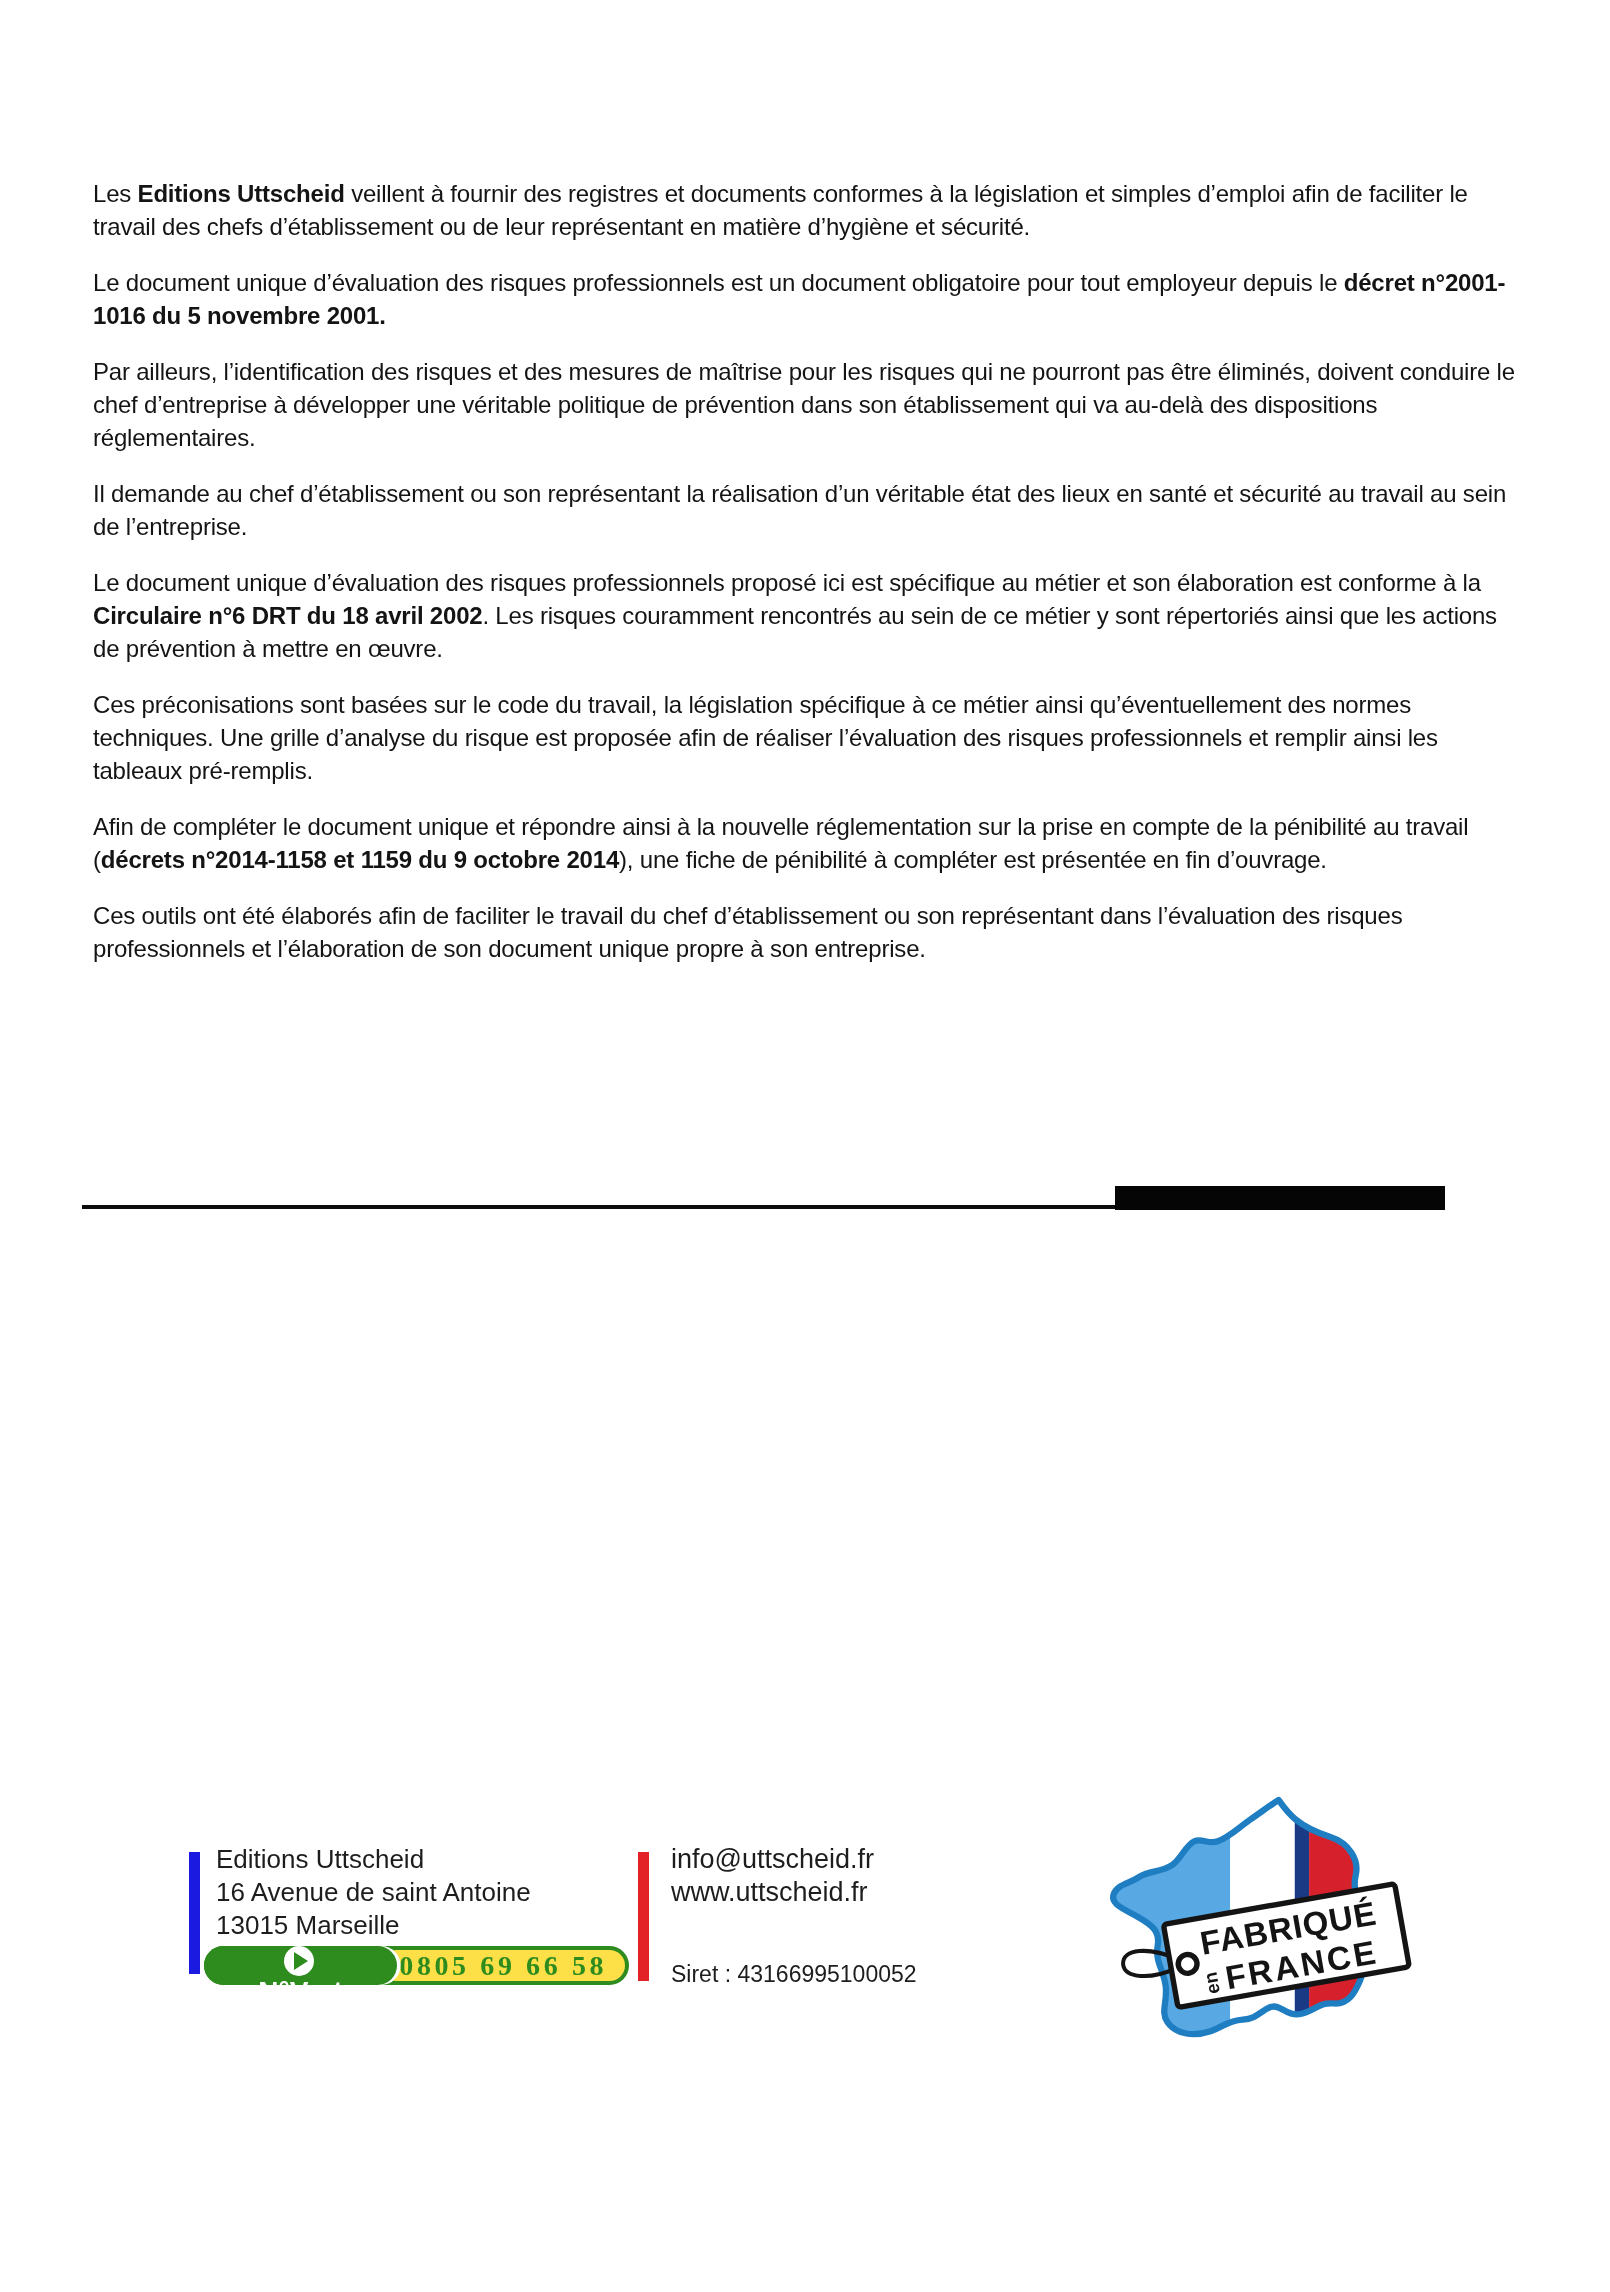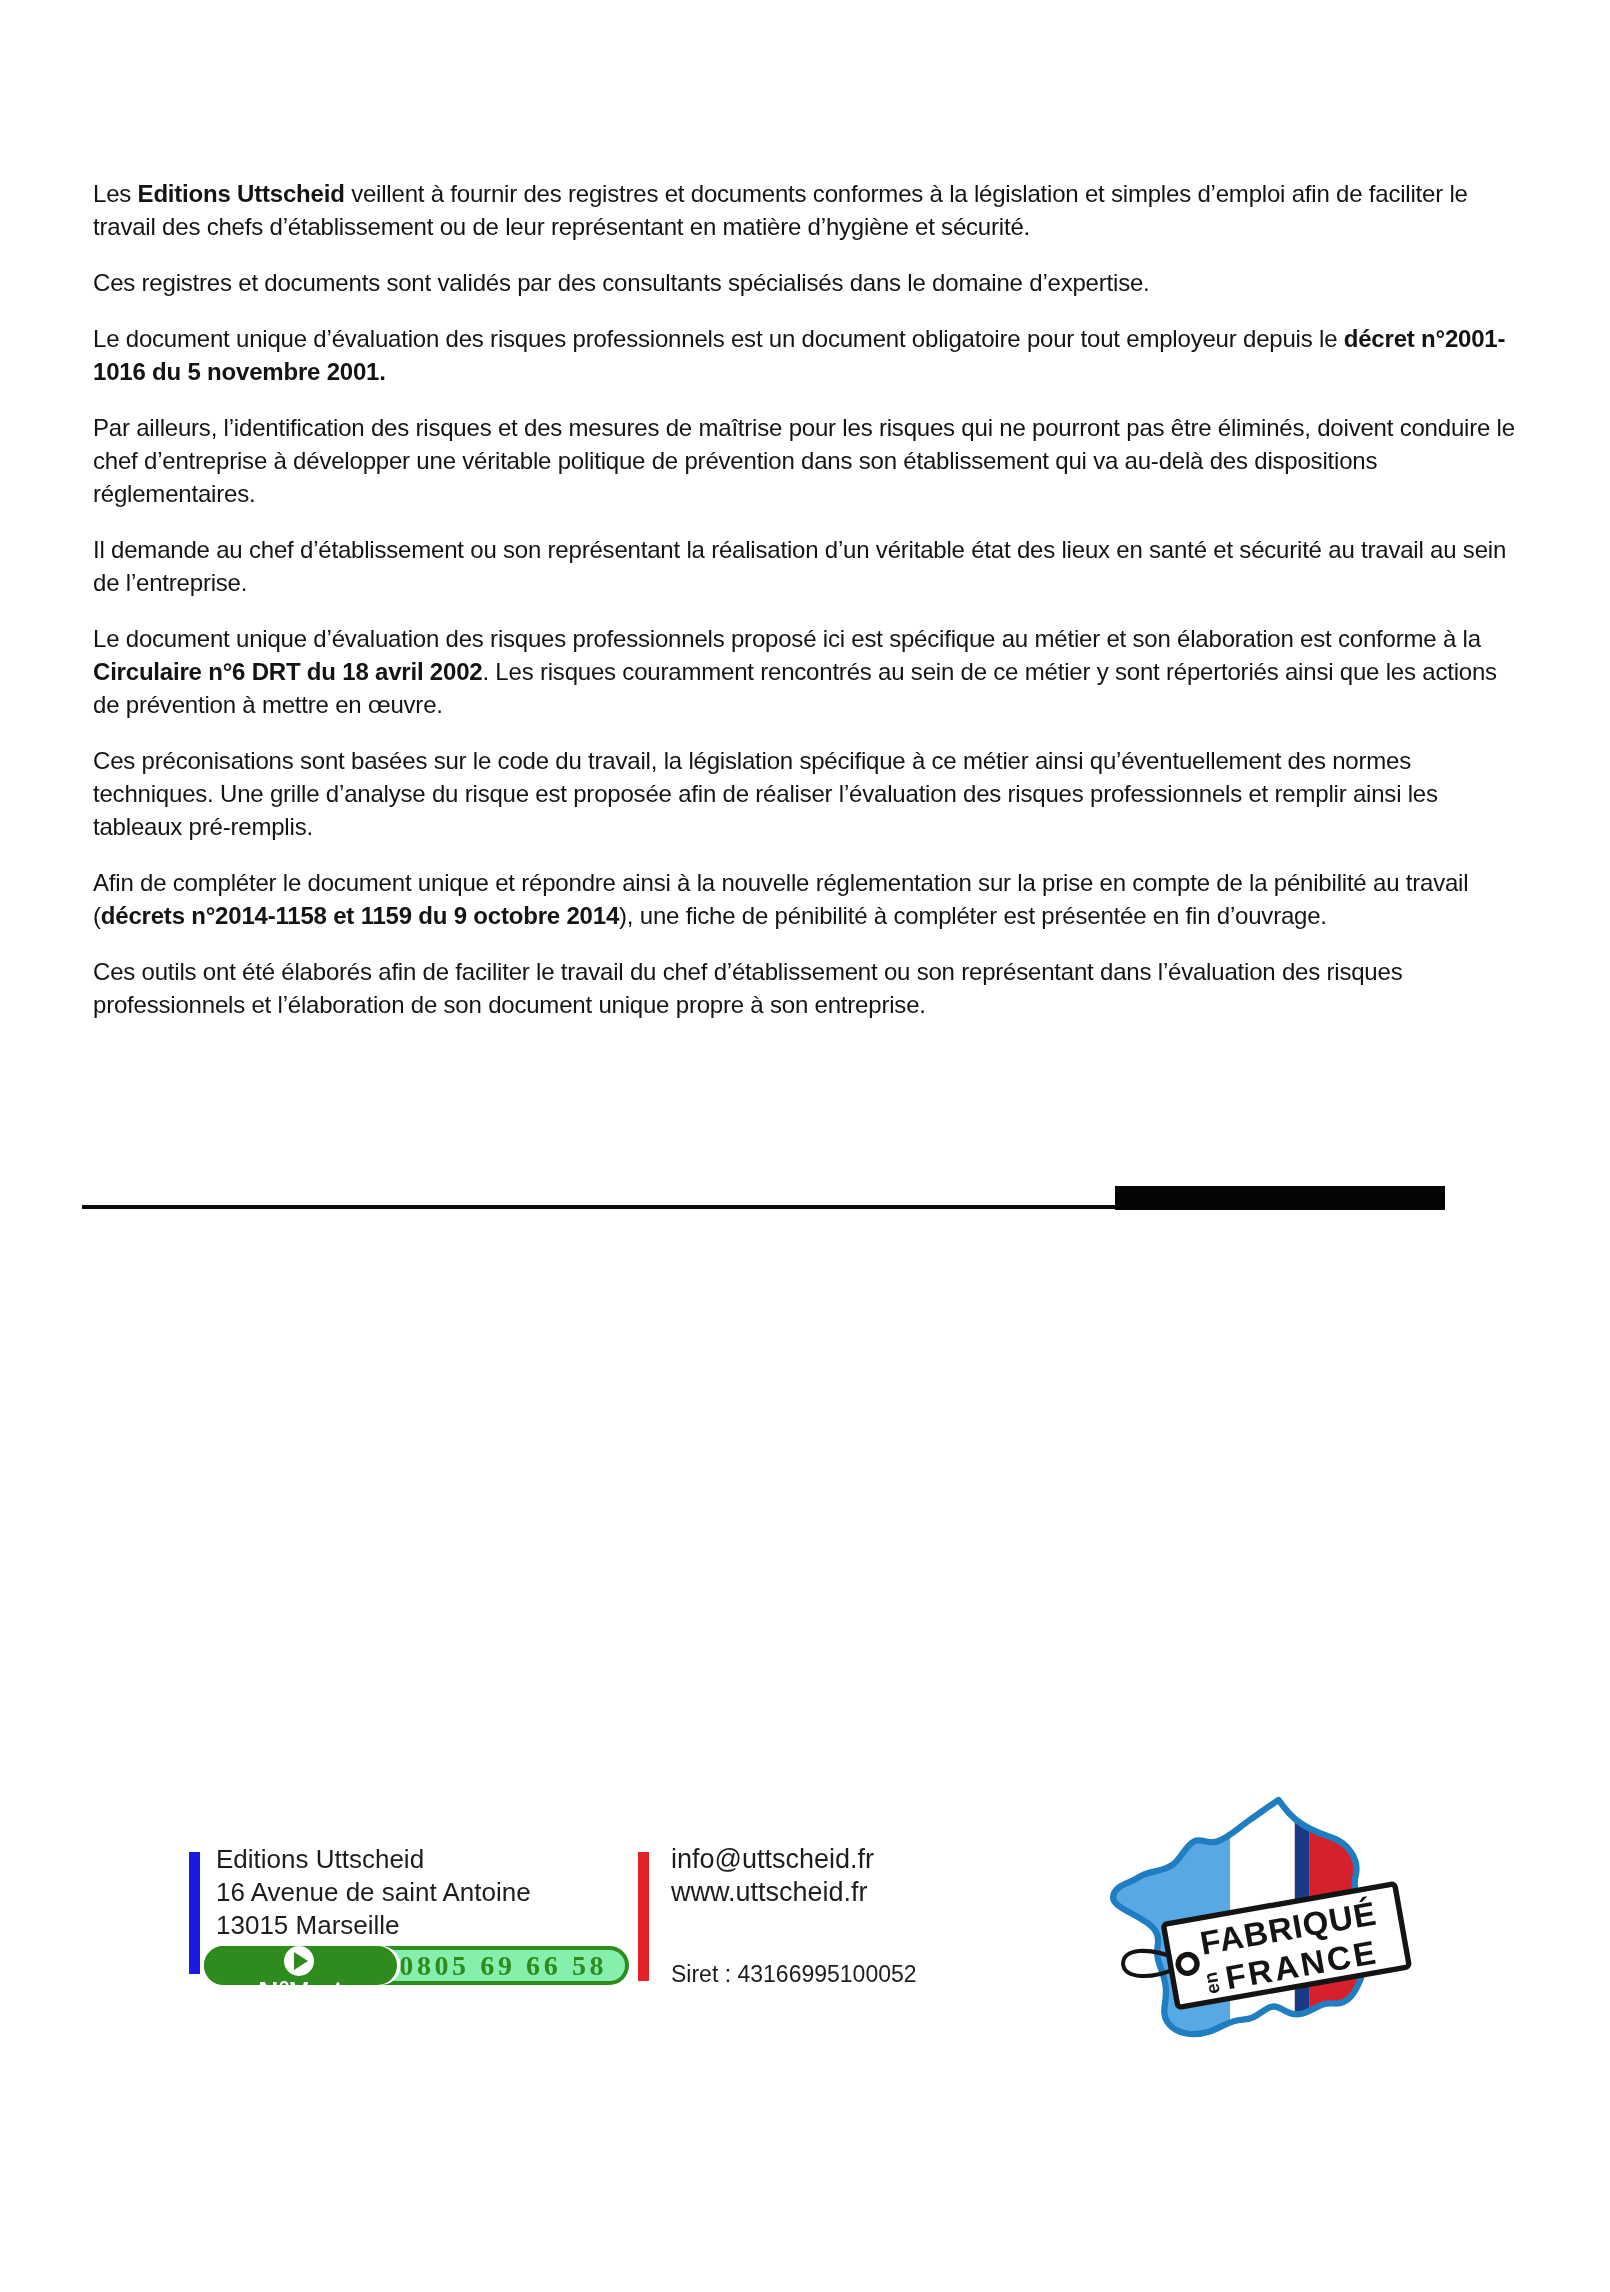--- a/index.html
+++ b/index.html
@@ -23,21 +23,21 @@
   .rule-thick{position:absolute;left:1115px;top:1186px;width:330px;height:24px;background:#050505;}
   
   .blue-bar{position:absolute;left:189px;top:1852px;width:10.7px;height:122px;background:#1a1ae0;}
   .red-bar{position:absolute;left:638px;top:1852px;width:10.7px;height:129px;background:#e32227;}
   .addr{position:absolute;left:216px;top:1843px;font-size:26px;line-height:33px;color:#1d1d1d;}
   .contact{position:absolute;left:671px;top:1843px;font-size:27px;line-height:33px;color:#1d1d1d;}
   .siret{position:absolute;left:671px;top:1961px;font-size:23px;color:#1d1d1d;}
   
   .nv{position:absolute;left:204px;top:1946px;width:425px;height:39px;
       background:#2e8b1e;border-radius:21.5px;}
-  .nv-right{position:absolute;left:177px;top:3.6px;right:3.6px;bottom:3.6px;background:#86efac;
+  .nv-right{position:absolute;left:177px;top:3.6px;right:3.6px;bottom:3.6px;background:#fde047;
       border-radius:18px;display:flex;align-items:center;justify-content:center;z-index:1;}
   .nv-left{position:absolute;left:0;top:0;bottom:0;width:193px;background:#2e8b1e;
       border-radius:21.5px;display:flex;align-items:center;z-index:2;
       box-shadow:3.6px 0 0 0 #ffffff;flex-direction:column;}
   .nv-circle{width:30px;height:30px;background:#ffffff;border-radius:50%;
       margin:0 9px 0 5.4px;display:flex;align-items:center;justify-content:center;flex:none;}
   .nv-play{width:0;height:0;border-left:14.3px solid #2e8b1e;
       border-top:9px solid transparent;border-bottom:9px solid transparent;margin-left:4.5px;}
   .nv-label{color:#ffffff;font-weight:bold;font-size:28px;white-space:nowrap;}
   .nv-number{color:#2e8b1e;font-weight:bold;font-size:28px;letter-spacing:3.6px;
@@ -46,21 +46,20 @@
   .logo{position:absolute;left:1094px;top:1791px;width:337px;height:269px;}
   .tag-text{font-family:"Liberation Sans",sans-serif;font-weight:bold;fill:#141414;}
 </style>
 </head>
 <body>
 
 <div class="page">
 
   <main class="body-text" id="paragraphs">
       <p class="para"><span>Les </span><span class="b">Editions Uttscheid</span><span> veillent à fournir des registres et documents conformes à la législation et simples d’emploi afin de faciliter le travail des chefs d’établissement ou de leur représentant en matière d’hygiène et sécurité.</span></p>
-      <p class="para"><span>Ces registres et documents sont validés par des consultants spécialisés dans le domaine d’expertise.</span></p>
       <p class="para"><span>Le document unique d’évaluation des risques professionnels est un document obligatoire pour tout employeur depuis le </span><span class="b">décret n°2001-1016 du 5 novembre 2001.</span></p>
       <p class="para"><span>Par ailleurs, l’identification des risques et des mesures de maîtrise pour les risques qui ne pourront pas être éliminés, doivent conduire le chef d’entreprise à développer une véritable politique de prévention dans son établissement qui va au-delà des dispositions réglementaires.</span></p>
       <p class="para"><span>Il demande au chef d’établissement ou son représentant la réalisation d’un véritable état des lieux en santé et sécurité au travail au sein de l’entreprise.</span></p>
       <p class="para"><span>Le document unique d’évaluation des risques professionnels proposé ici est spécifique au métier et son élaboration est conforme à la </span><span class="b">Circulaire n°6 DRT du 18 avril 2002</span><span>. Les risques couramment rencontrés au sein de ce métier y sont répertoriés ainsi que les actions de prévention  à mettre en œuvre.</span></p>
       <p class="para"><span>Ces préconisations sont basées sur le code du travail, la législation spécifique à ce métier ainsi qu’éventuellement des normes techniques. Une grille d’analyse du risque est proposée afin de réaliser l’évaluation des risques professionnels et remplir ainsi les tableaux pré-remplis.</span></p>
       <p class="para"><span>Afin de compléter le document unique et répondre ainsi à la nouvelle réglementation  sur la prise en compte de la pénibilité au travail (</span><span class="b">décrets n°2014-1158 et 1159 du 9 octobre 2014</span><span>), une fiche de pénibilité à compléter est présentée en fin d’ouvrage.</span></p>
       <p class="para"><span>Ces outils ont été élaborés afin de faciliter le travail du chef d’établissement ou son représentant dans l’évaluation des risques professionnels et l’élaboration de son document unique propre à son entreprise.</span></p>
     </main>
 
   <div class="rule-thin"></div>

